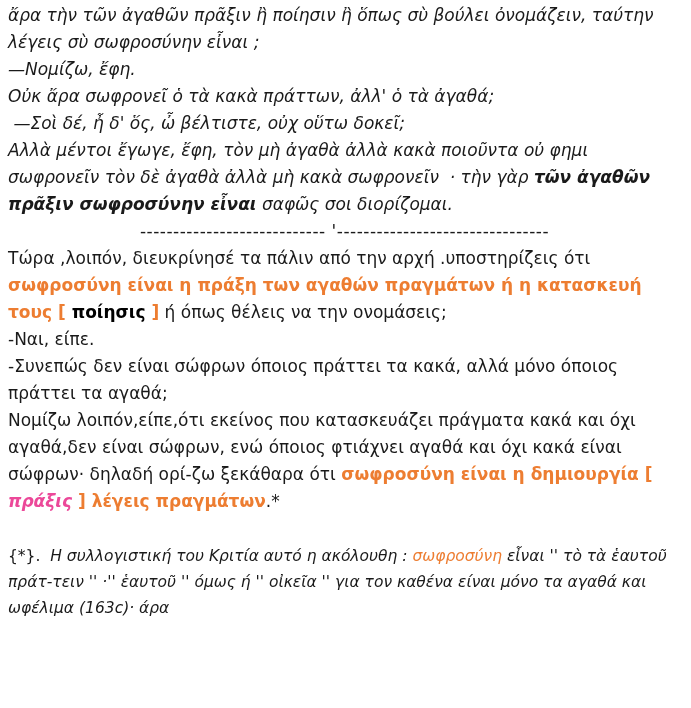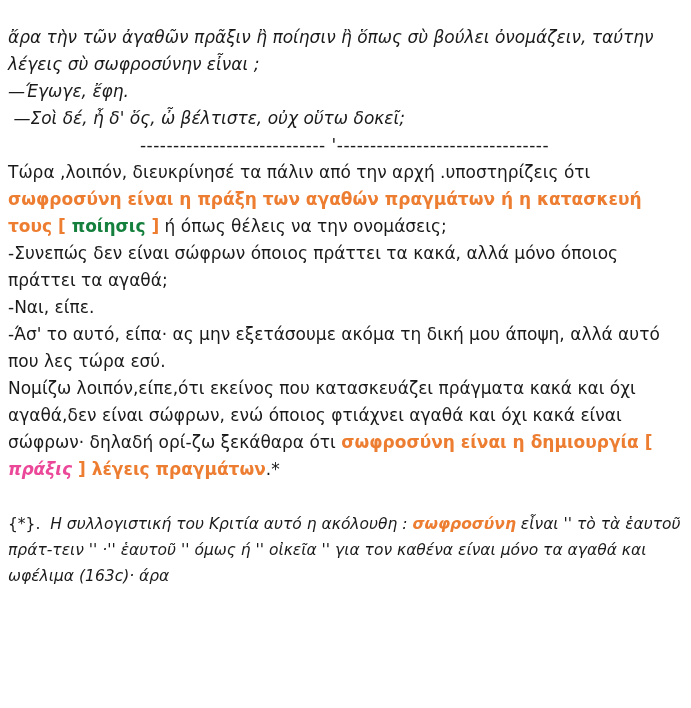--- a/index.html
+++ b/index.html
@@ -1,51 +1,52 @@
 <!DOCTYPE html>
 <html style="--accent: #ED7D31;"><head>
 <meta charset="utf-8">
 <style>
   html,body{margin:0;padding:0;background:#ffffff;}
   body{
     width:691px;height:708px;overflow:hidden;
     font-family:"DejaVu Sans","Liberation Sans",sans-serif;
     color:#1a1a1a;
   }
-  .page{box-sizing:border-box;width:691px;height:708px;padding:24px 10px 0 8px;background:#fff;}
+  .page{box-sizing:border-box;width:691px;height:708px;padding:2px 10px 0 8px;background:#fff;}
   .page p{margin:0;font-size:17px;line-height:27px;white-space:pre-wrap;}
   .ancient p{font-style:italic;}
   .b{font-weight:bold;}
   .ob{color:var(--accent,#ED7D31);font-weight:bold;}
-  .bb{color:#15803d;font-weight:bold;font-style:normal;}
+  .bb{color:#000000;font-weight:bold;font-style:normal;}
   .bbi{color:#ec4899;font-weight:bold;font-style:italic;}
   .separator{text-align:center;font-size:15px;letter-spacing:0.5px;color:#1a1a1a;}
   .footnote{margin-top:28px;}
   .footnote p{font-size:15.5px;line-height:26px;font-style:italic;}
   .up{font-style:normal;}
-  .o-it{color:var(--accent,#ED7D31);font-weight:bold;font-style:italic;}
+  .o-it{color:var(--accent,#ED7D31);font-weight:normal;font-style:italic;}
 </style>
 </head>
 <body>
 
 <div class="page">
 
   <div class="ancient">
     <p><span>ἄρα τὴν τῶν ἀγαθῶν πρᾶξιν ἢ ποίησιν ἢ ὅπως σὺ βούλει ὀνομάζειν, ταύτην λέγεις σὺ σωφροσύνην εἶναι ;</span></p>
-    <p><span>—Έγωγε, ἔφη.</span></p>
+    <p><span>—Νομίζω, ἔφη.</span></p>
+    <p><span>Οὐκ ἄρα σωφρονεῖ ὁ τὰ κακὰ πράττων, ἀλλ' ὁ τὰ ἀγαθά;</span></p>
     <p><span> —Σοὶ δέ, ἦ δ' ὅς, ὦ βέλτιστε, οὐχ οὕτω δοκεῖ;</span></p>
+    <p><span>Αλλὰ μέντοι ἔγωγε, ἔφη, τὸν μὴ ἀγαθὰ ἀλλὰ κακὰ ποιοῦντα οὐ φημι σωφρονεῖν τὸν δὲ ἀγαθὰ ἀλλὰ μὴ κακὰ σωφρονεῖν  · τὴν γὰρ </span><span class="b">τῶν ἀγαθῶν πρᾶξιν σωφροσύνην εἶναι</span><span> σαφῶς σοι διορίζομαι.</span></p>
   </div>
 
   <p class="separator">---------------------------- '--------------------------------</p>
 
   <div class="modern">
     <p><span>Τώρα ,λοιπόν, διευκρίνησέ τα πάλιν από την αρχή .υποστηρίζεις ότι </span><span class="ob">σωφροσύνη είναι η πράξη των αγαθών πραγμάτων ή η κατασκευή τους [ </span><span class="bb">ποίησις</span><span class="ob"> ]</span><span> ή όπως θέλεις να την ονομάσεις;</span></p>
+    <p><span>-Ναι, είπε.</span></p>
     <p><span>-Συνεπώς δεν είναι σώφρων όποιος πράττει τα κακά, αλλά μόνο όποιος πράττει τα αγαθά;</span></p>
-    <p><span>-Ναι, είπε.</span></p>
-    <p><span>-Άσ' το αυτό, είπα· ας μην εξετάσουμε ακόμα τη δική μου άποψη, αλλά αυτό που λες τώρα εσύ.</span></p>
     <p><span>Νομίζω λοιπόν,είπε,ότι εκείνος που κατασκευάζει πράγματα κακά και όχι αγαθά,δεν είναι σώφρων, ενώ όποιος φτιάχνει αγαθά και όχι κακά είναι σώφρων· δηλαδή ορί-ζω ξεκάθαρα ότι </span><span class="ob">σωφροσύνη είναι η δημιουργία [ </span><span class="bbi">πράξις</span><span class="ob"> ] λέγεις πραγμάτων</span><span>.*</span></p>
   </div>
 
   <div class="footnote">
     <p><span class="up">{*}.</span><span>  Η συλλογιστική του Κριτία αυτό η ακόλουθη : </span><span class="o-it">σωφροσύνη</span><span> εἶναι '' τὸ τὰ ἑαυτοῦ πράτ-τειν '' ·'' ἑαυτοῦ '' όμως ή '' οἰκεῖα '' για τον καθένα είναι μόνο τα αγαθά και ωφέλιμα (163c)· άρα </span></p>
   </div>
 
 </div>
 
 </body></html>

